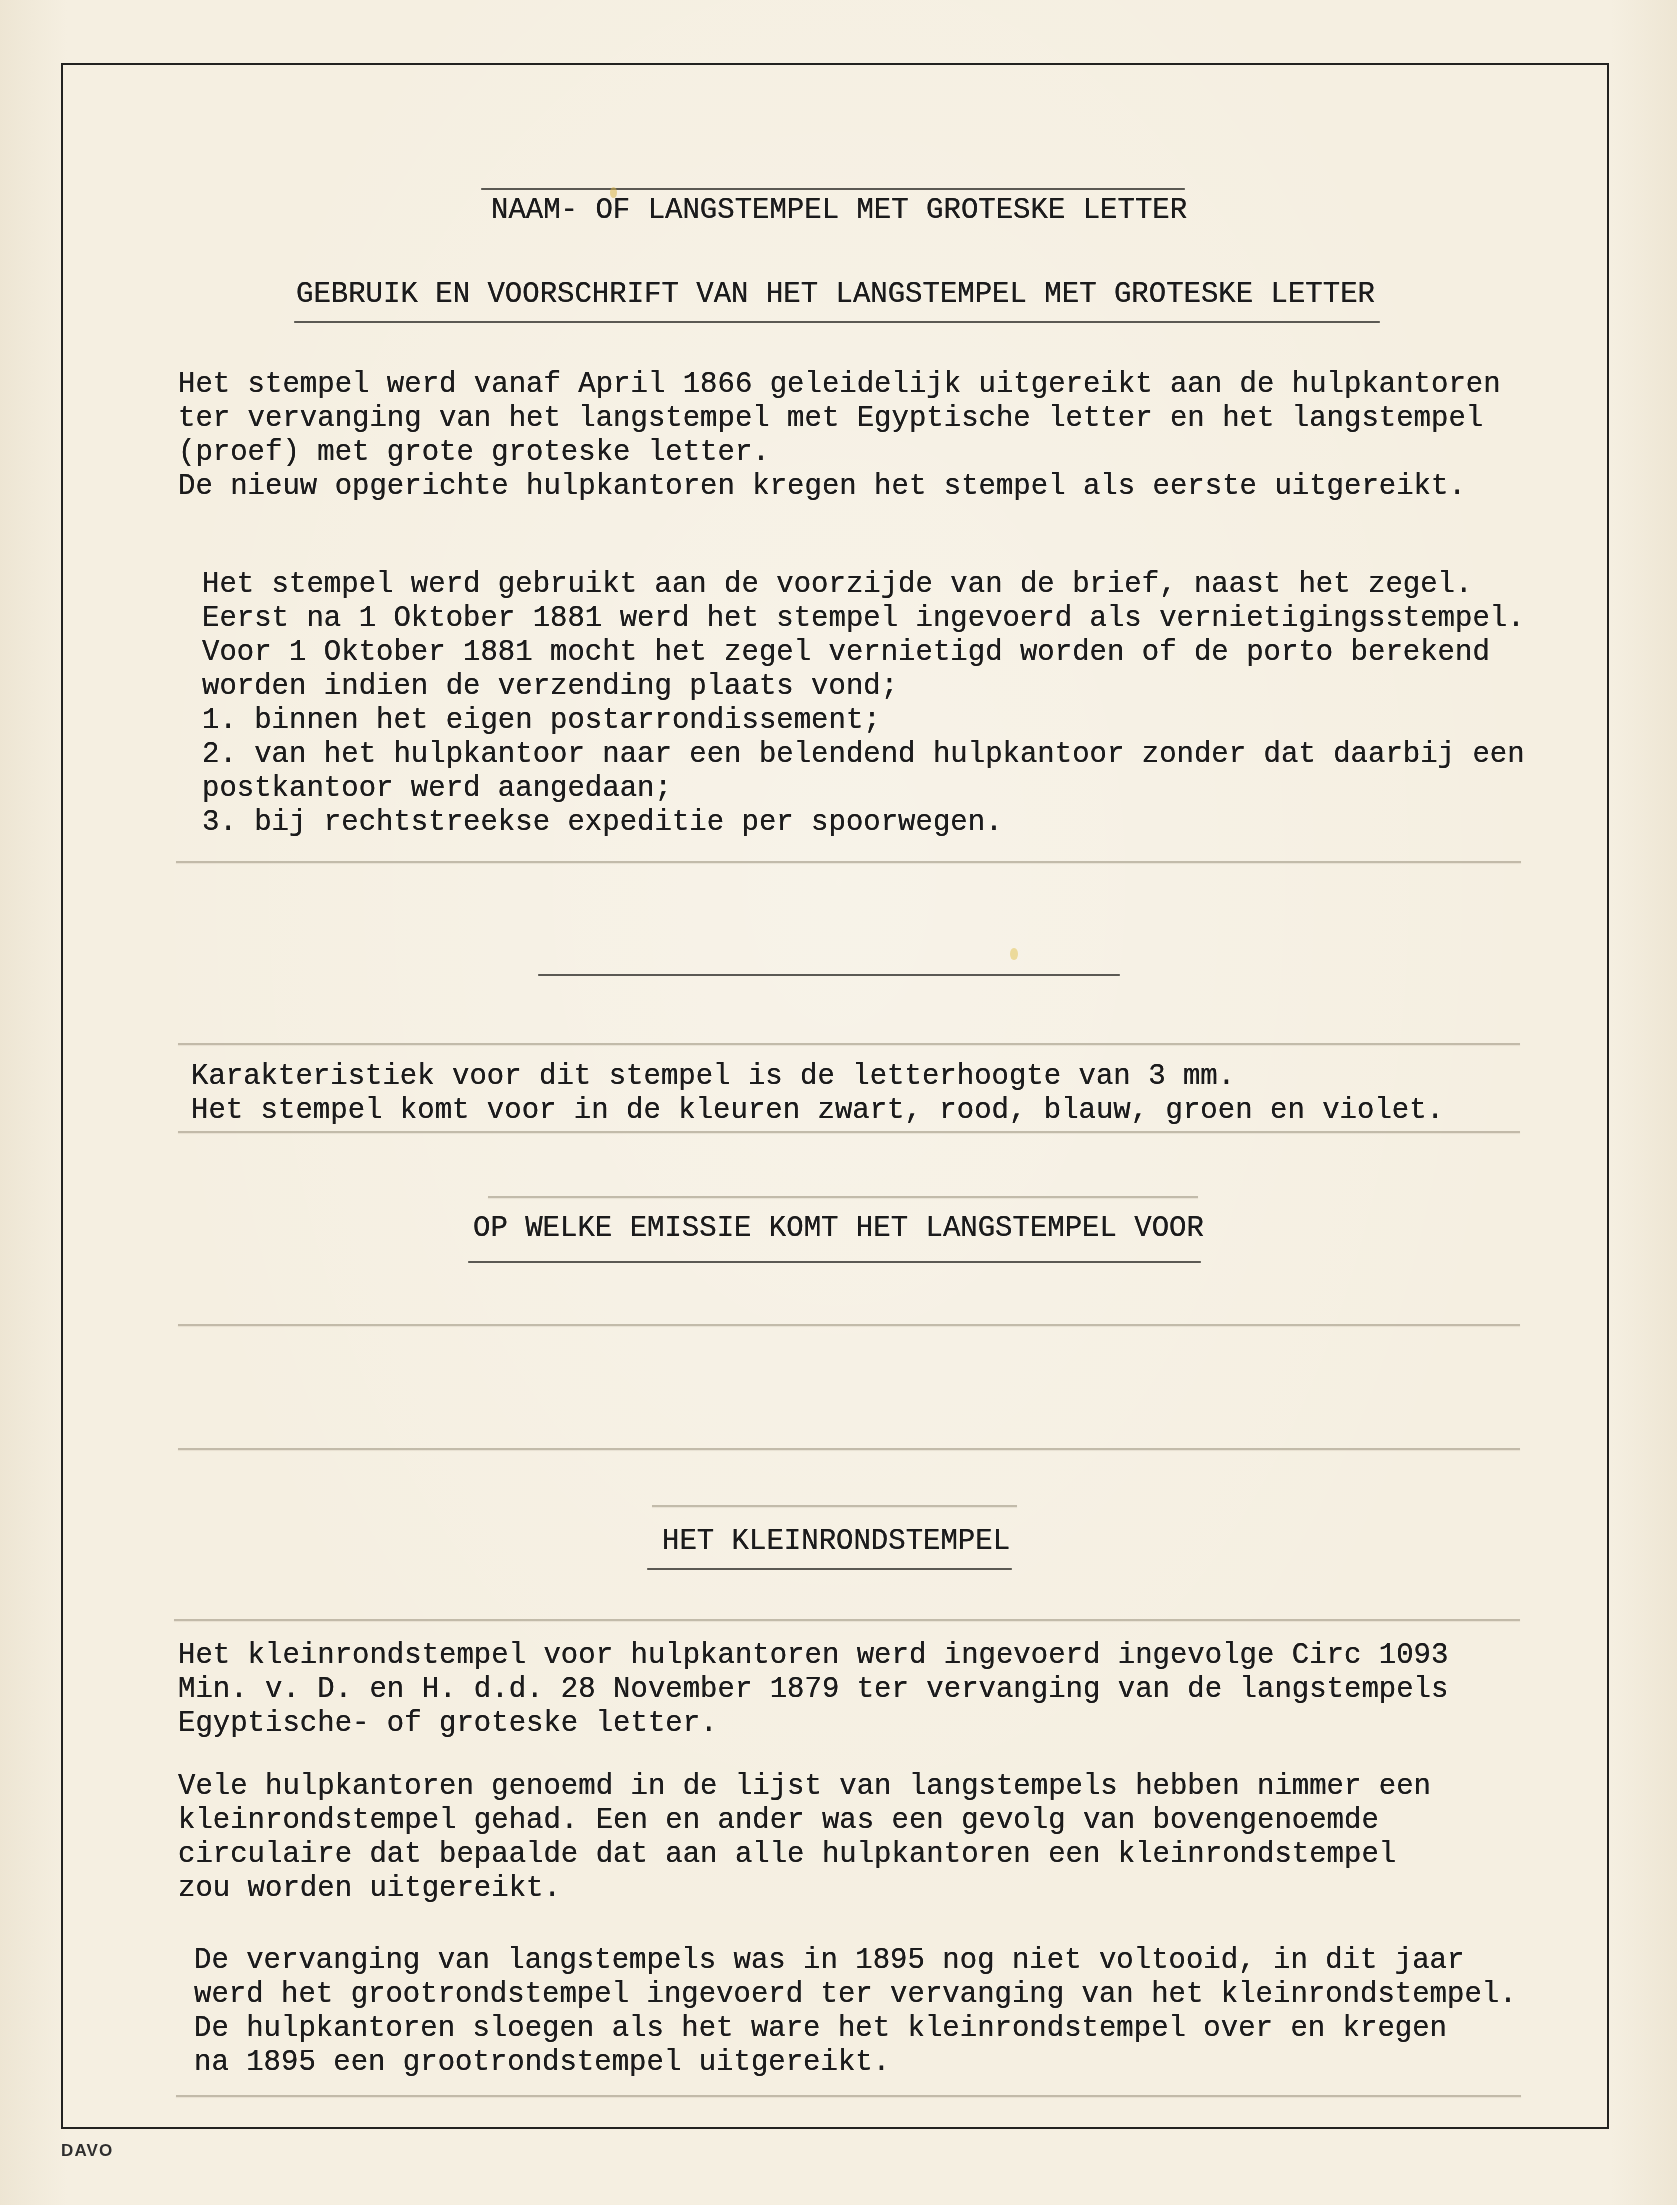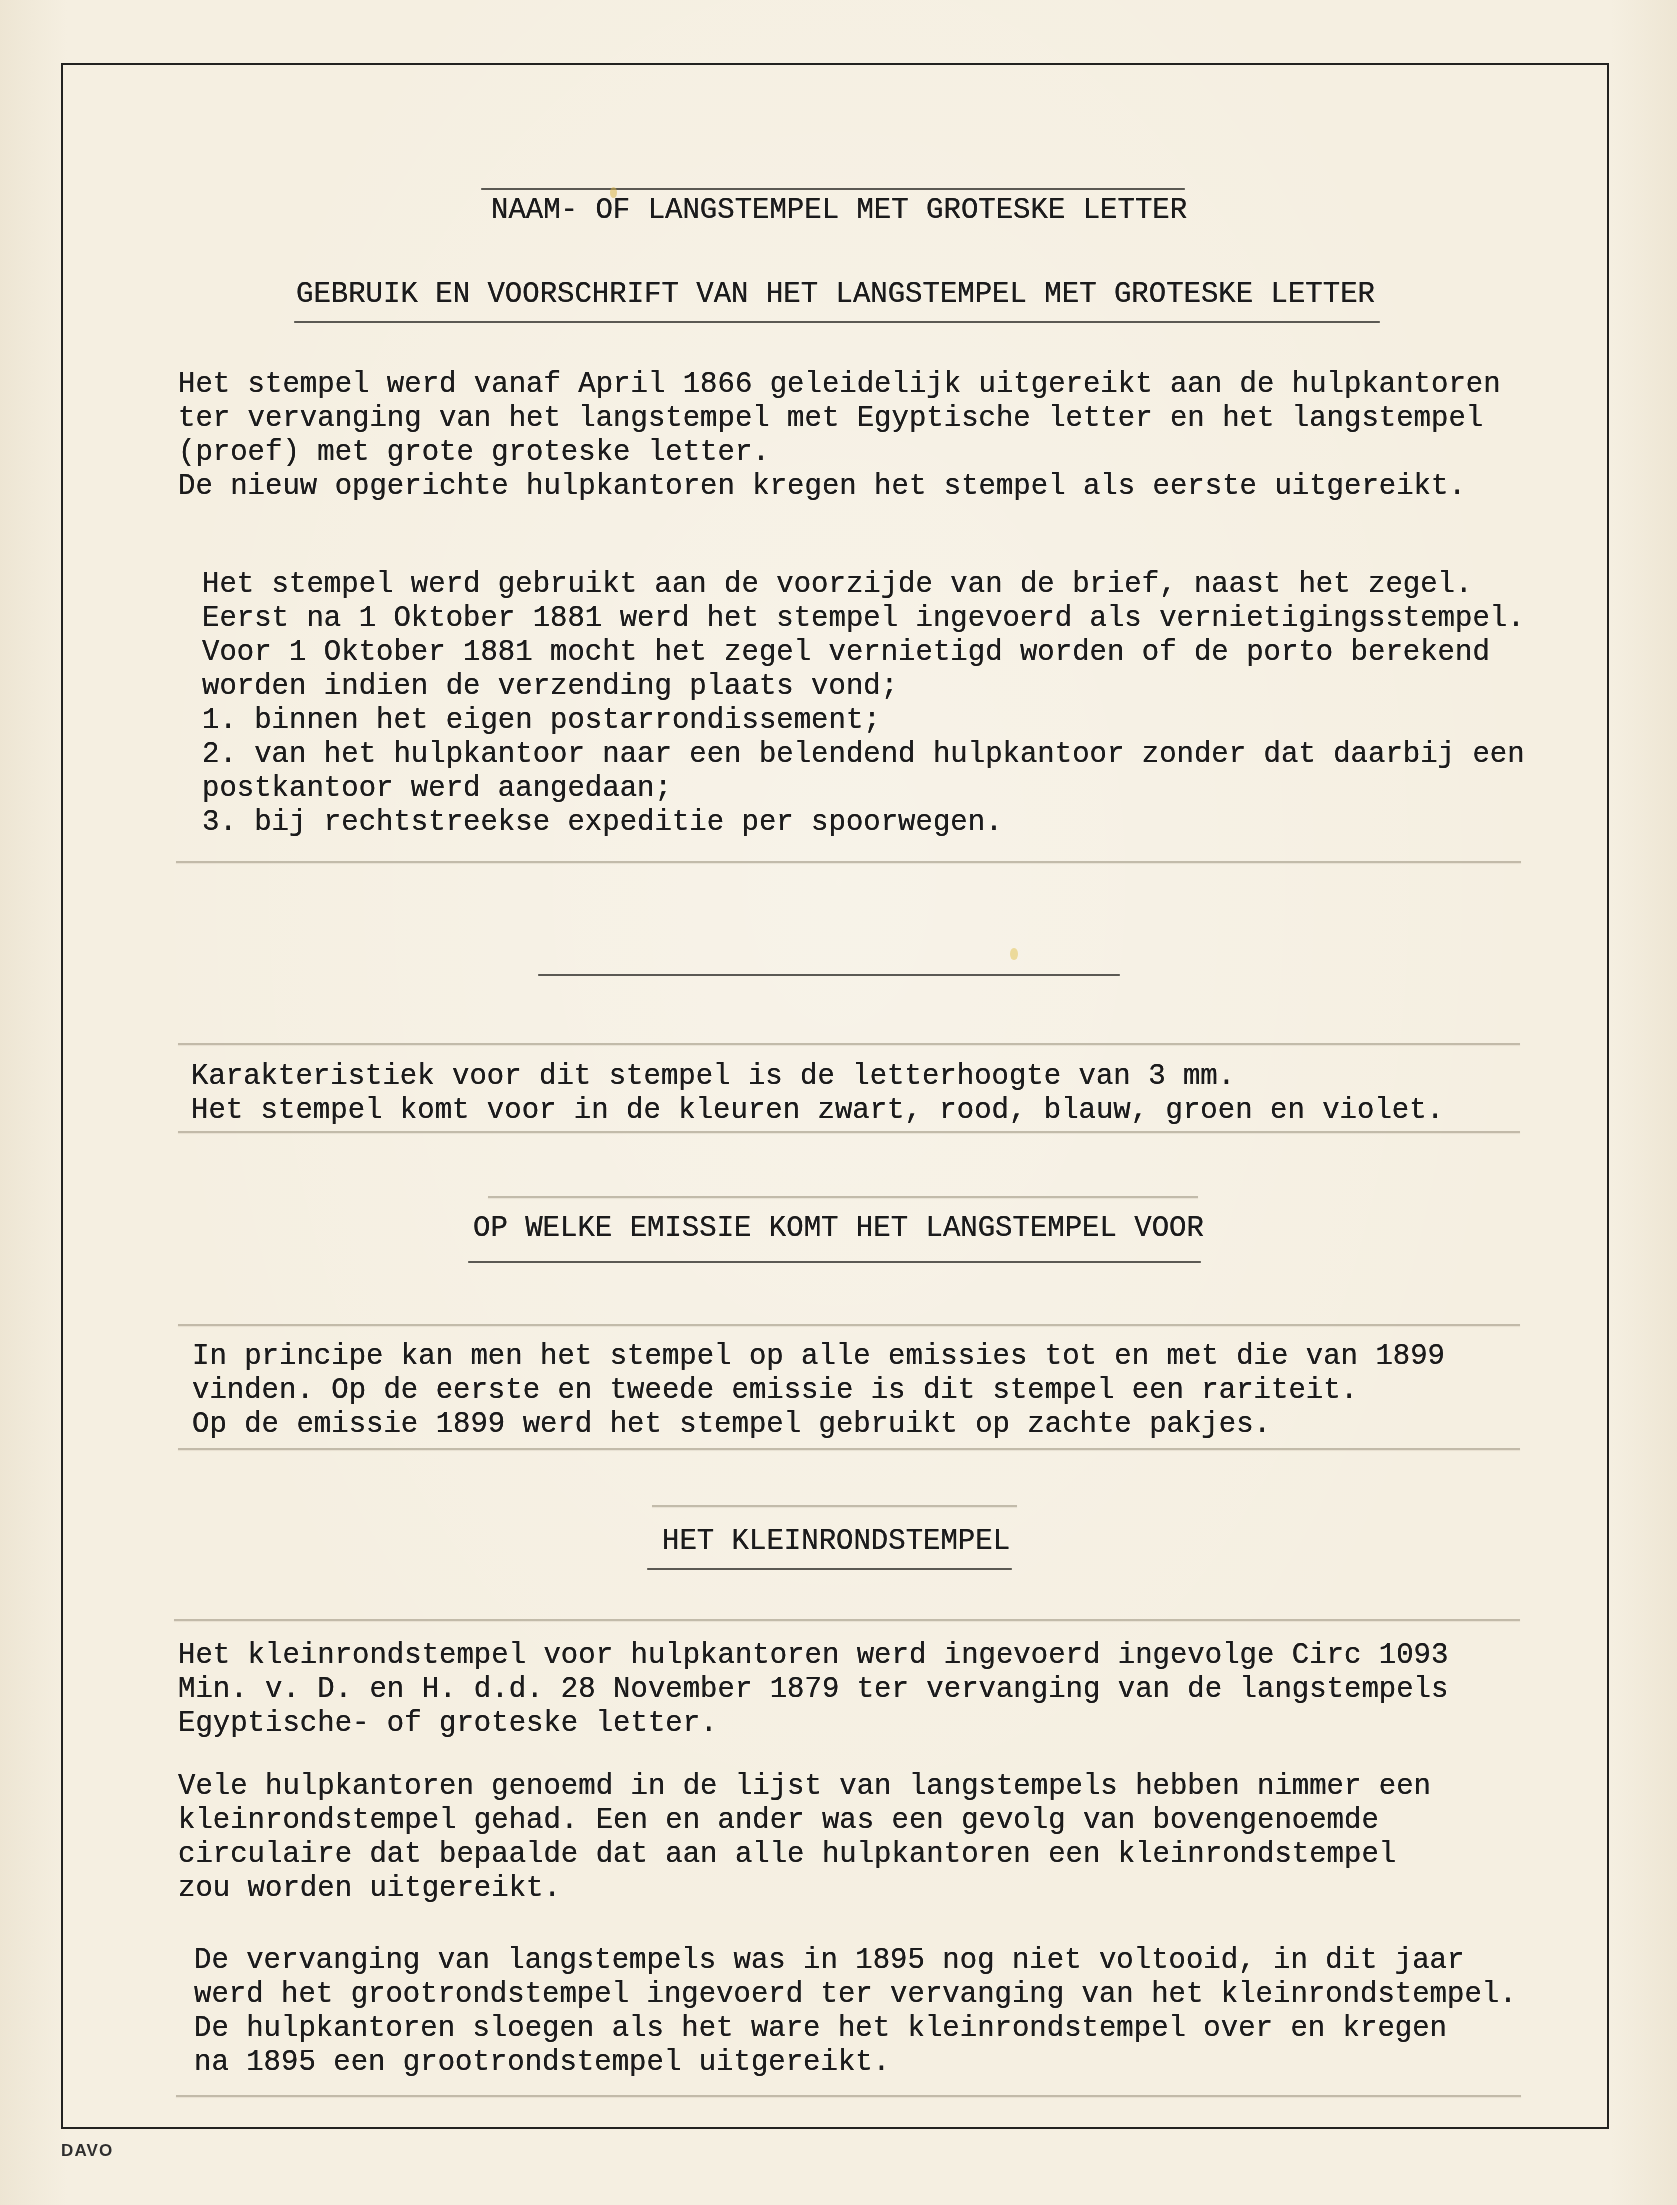--- a/index.html
+++ b/index.html
@@ -87,23 +87,20 @@
   <div class="edge" style="top:1043px;left:178px;width:1342px;"></div>
   <div class="mono" style="top:1060px;left:191px;">Karakteristiek voor dit stempel is de letterhoogte van 3 mm.
 Het stempel komt voor in de kleuren zwart, rood, blauw, groen en violet.</div>
   <div class="edge" style="top:1131px;left:178px;width:1342px;"></div>
 
   <div class="edge" style="top:1196px;left:488px;width:710px;"></div>
   <h2 class="mono heading" style="top:1212px;left:473px;">OP WELKE EMISSIE KOMT HET LANGSTEMPEL VOOR</h2>
   <div class="ul" style="top:1261px;left:468px;width:733px;"></div>
 
   <div class="edge" style="top:1324px;left:178px;width:1342px;"></div>
-  <div class="mono" style="top:1340px;left:192px;">In principe kan men het stempel op alle emissies tot en met die van 1899
-vinden. Op de eerste en tweede emissie is dit stempel een rariteit.
-Op de emissie 1899 werd het stempel gebruikt op zachte pakjes.</div>
   <div class="edge" style="top:1448px;left:178px;width:1342px;"></div>
 
   <div class="edge" style="top:1505px;left:652px;width:365px;"></div>
   <h2 class="mono heading" style="top:1525px;left:662px;">HET KLEINRONDSTEMPEL</h2>
   <div class="ul" style="top:1568px;left:647px;width:365px;"></div>
 
   <div class="edge" style="top:1619px;left:174px;width:1346px;"></div>
   <div class="mono" style="top:1639px;left:178px;">Het kleinrondstempel voor hulpkantoren werd ingevoerd ingevolge Circ 1093
 Min. v. D. en H. d.d. 28 November 1879 ter vervanging van de langstempels
 Egyptische- of groteske letter.</div>

